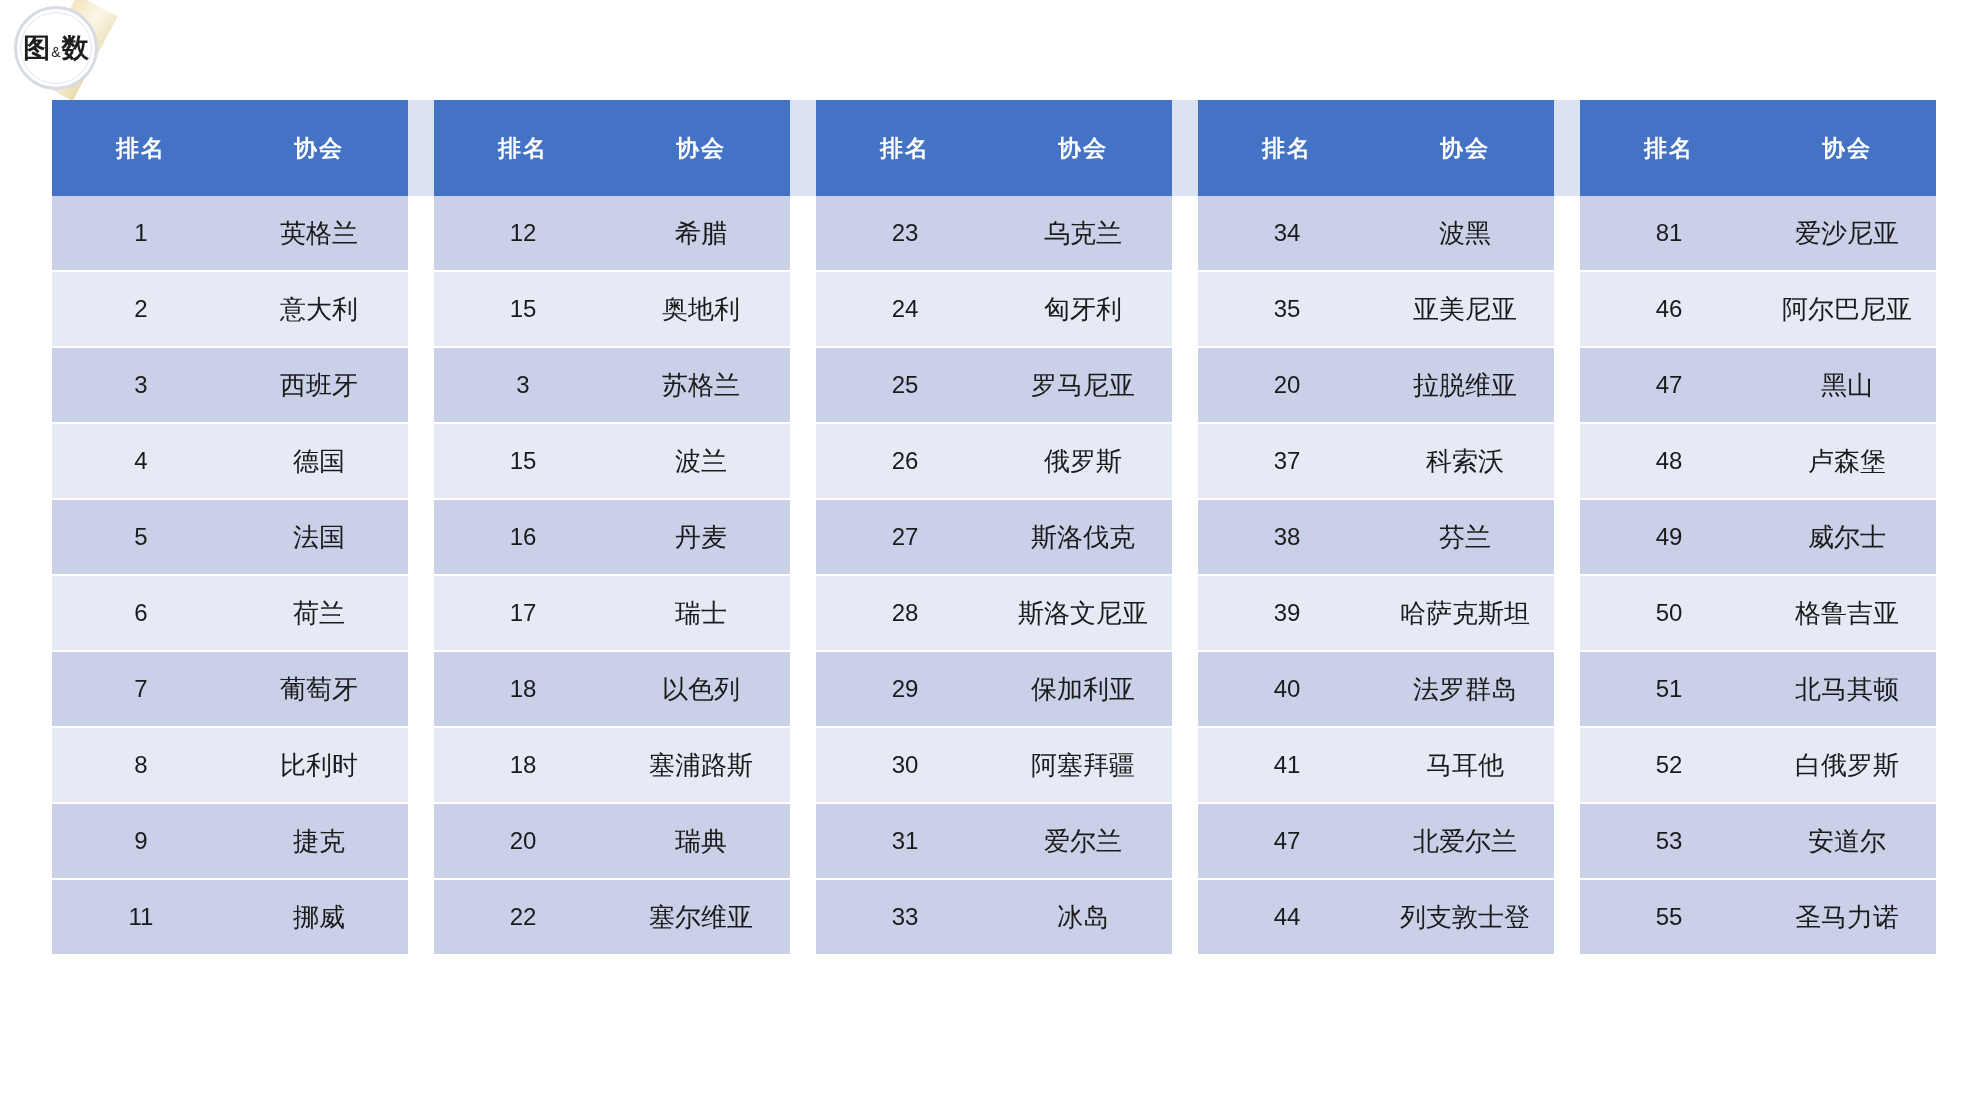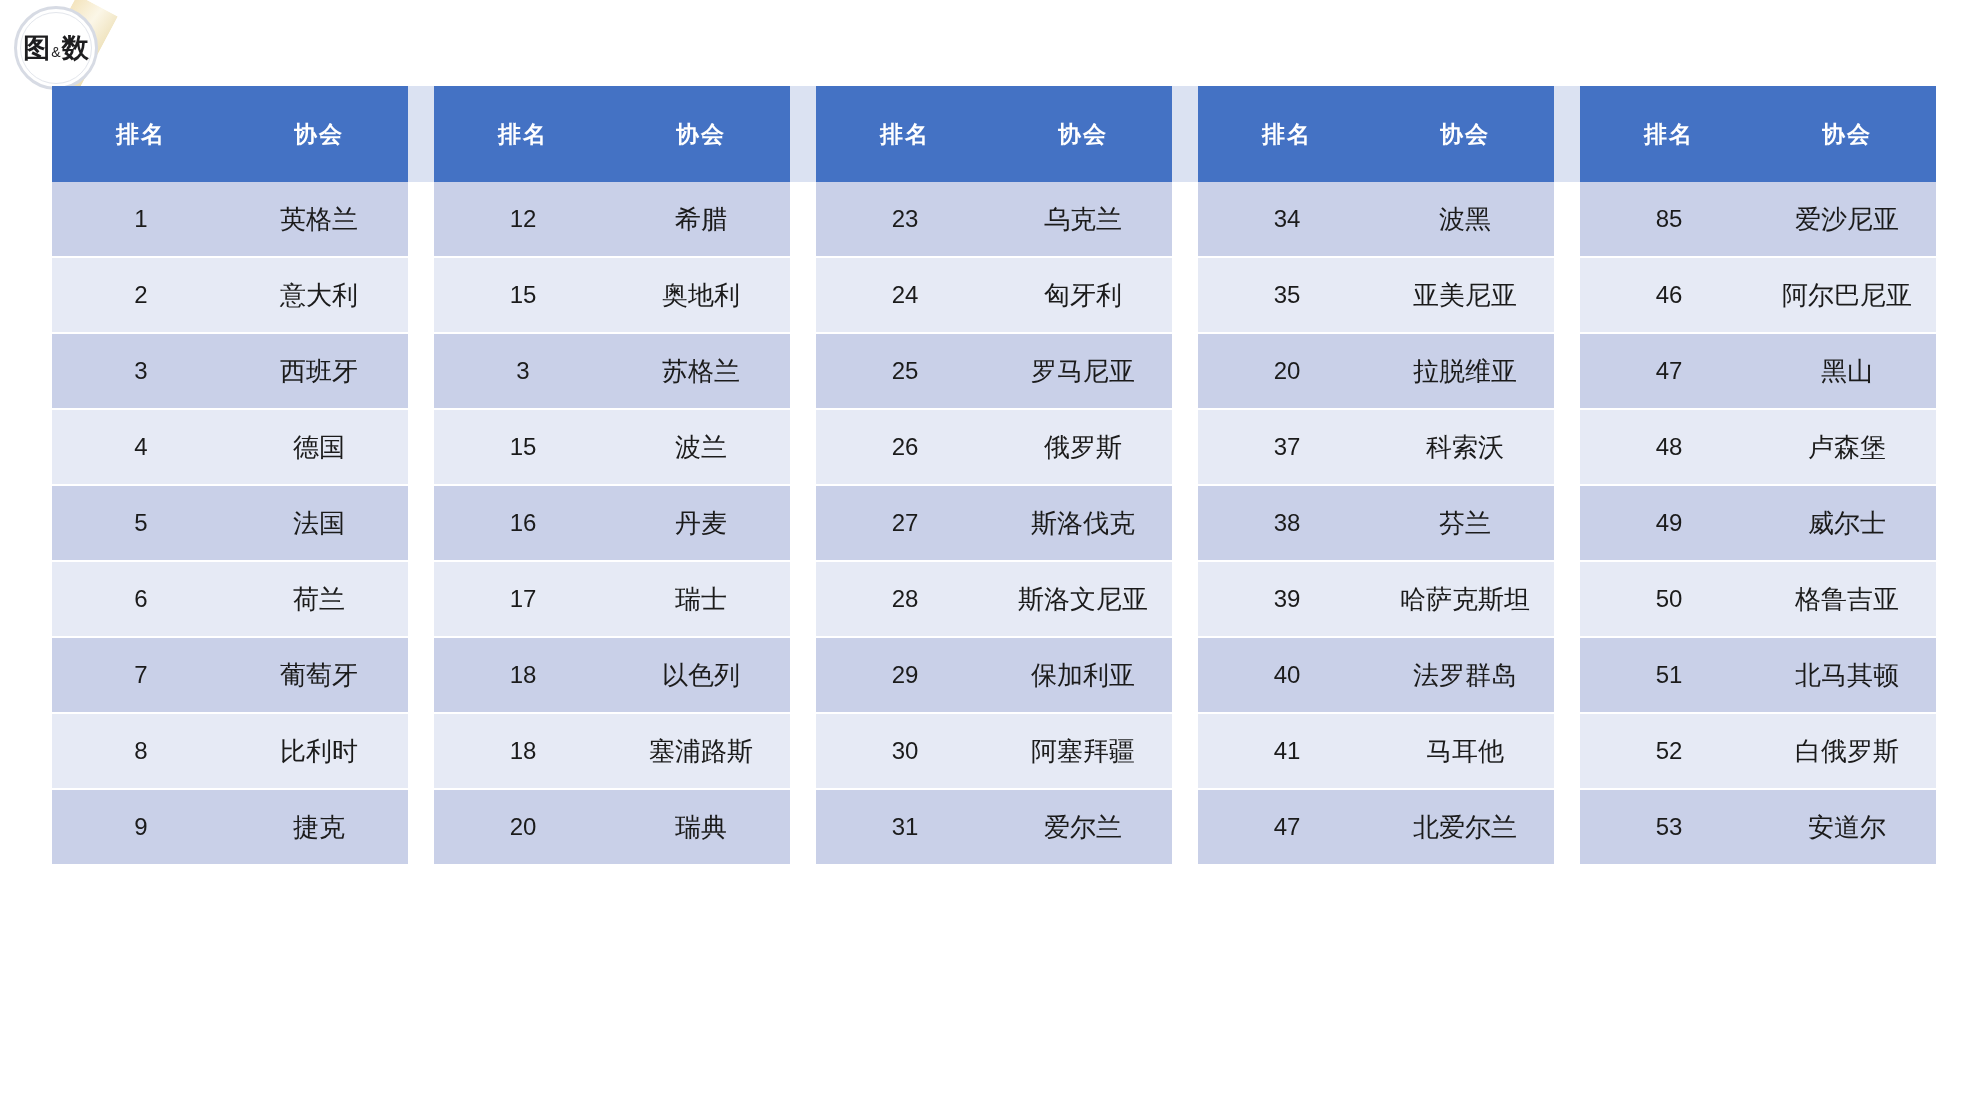--- a/index.html
+++ b/index.html
@@ -77,21 +77,21 @@
     font-weight: normal;
     padding: 0 1px;
     position: relative;
     top: 4px;
   }
 
   
   .table-area {
     position: absolute;
     left: 52px;
-    top: 86px;
+    top: 100px;
     width: 1880px;
   }
   table.ranking {
     border-collapse: separate;
     border-spacing: 0;
     table-layout: fixed;
     width: 1880px;
   }
   table.ranking th,
   table.ranking td {
@@ -187,21 +187,21 @@
           <td class="gap"></td>
           <td class="cell rank band-a">12</td>
           <td class="cell band-a">希腊</td>
           <td class="gap"></td>
           <td class="cell rank band-a">23</td>
           <td class="cell band-a">乌克兰</td>
           <td class="gap"></td>
           <td class="cell rank band-a">34</td>
           <td class="cell band-a">波黑</td>
           <td class="gap"></td>
-          <td class="cell rank band-a">85</td>
+          <td class="cell rank band-a">81</td>
           <td class="cell band-a">爱沙尼亚</td>
         </tr>
         <tr>
           <td class="cell rank band-b">2</td>
           <td class="cell band-b">意大利</td>
           <td class="gap"></td>
           <td class="cell rank band-b">15</td>
           <td class="cell band-b">奥地利</td>
           <td class="gap"></td>
           <td class="cell rank band-b">24</td>
@@ -317,16 +317,32 @@
           <td class="cell band-a">瑞典</td>
           <td class="gap"></td>
           <td class="cell rank band-a">31</td>
           <td class="cell band-a">爱尔兰</td>
           <td class="gap"></td>
           <td class="cell rank band-a">47</td>
           <td class="cell band-a">北爱尔兰</td>
           <td class="gap"></td>
           <td class="cell rank band-a">53</td>
           <td class="cell band-a">安道尔</td>
+        </tr>
+        <tr>
+          <td class="cell rank band-a">11</td>
+          <td class="cell band-a">挪威</td>
+          <td class="gap"></td>
+          <td class="cell rank band-a">22</td>
+          <td class="cell band-a">塞尔维亚</td>
+          <td class="gap"></td>
+          <td class="cell rank band-a">33</td>
+          <td class="cell band-a">冰岛</td>
+          <td class="gap"></td>
+          <td class="cell rank band-a">44</td>
+          <td class="cell band-a">列支敦士登</td>
+          <td class="gap"></td>
+          <td class="cell rank band-a">55</td>
+          <td class="cell band-a">圣马力诺</td>
         </tr>
       </tbody>
   </table>
 </div>
 
 </body></html>

